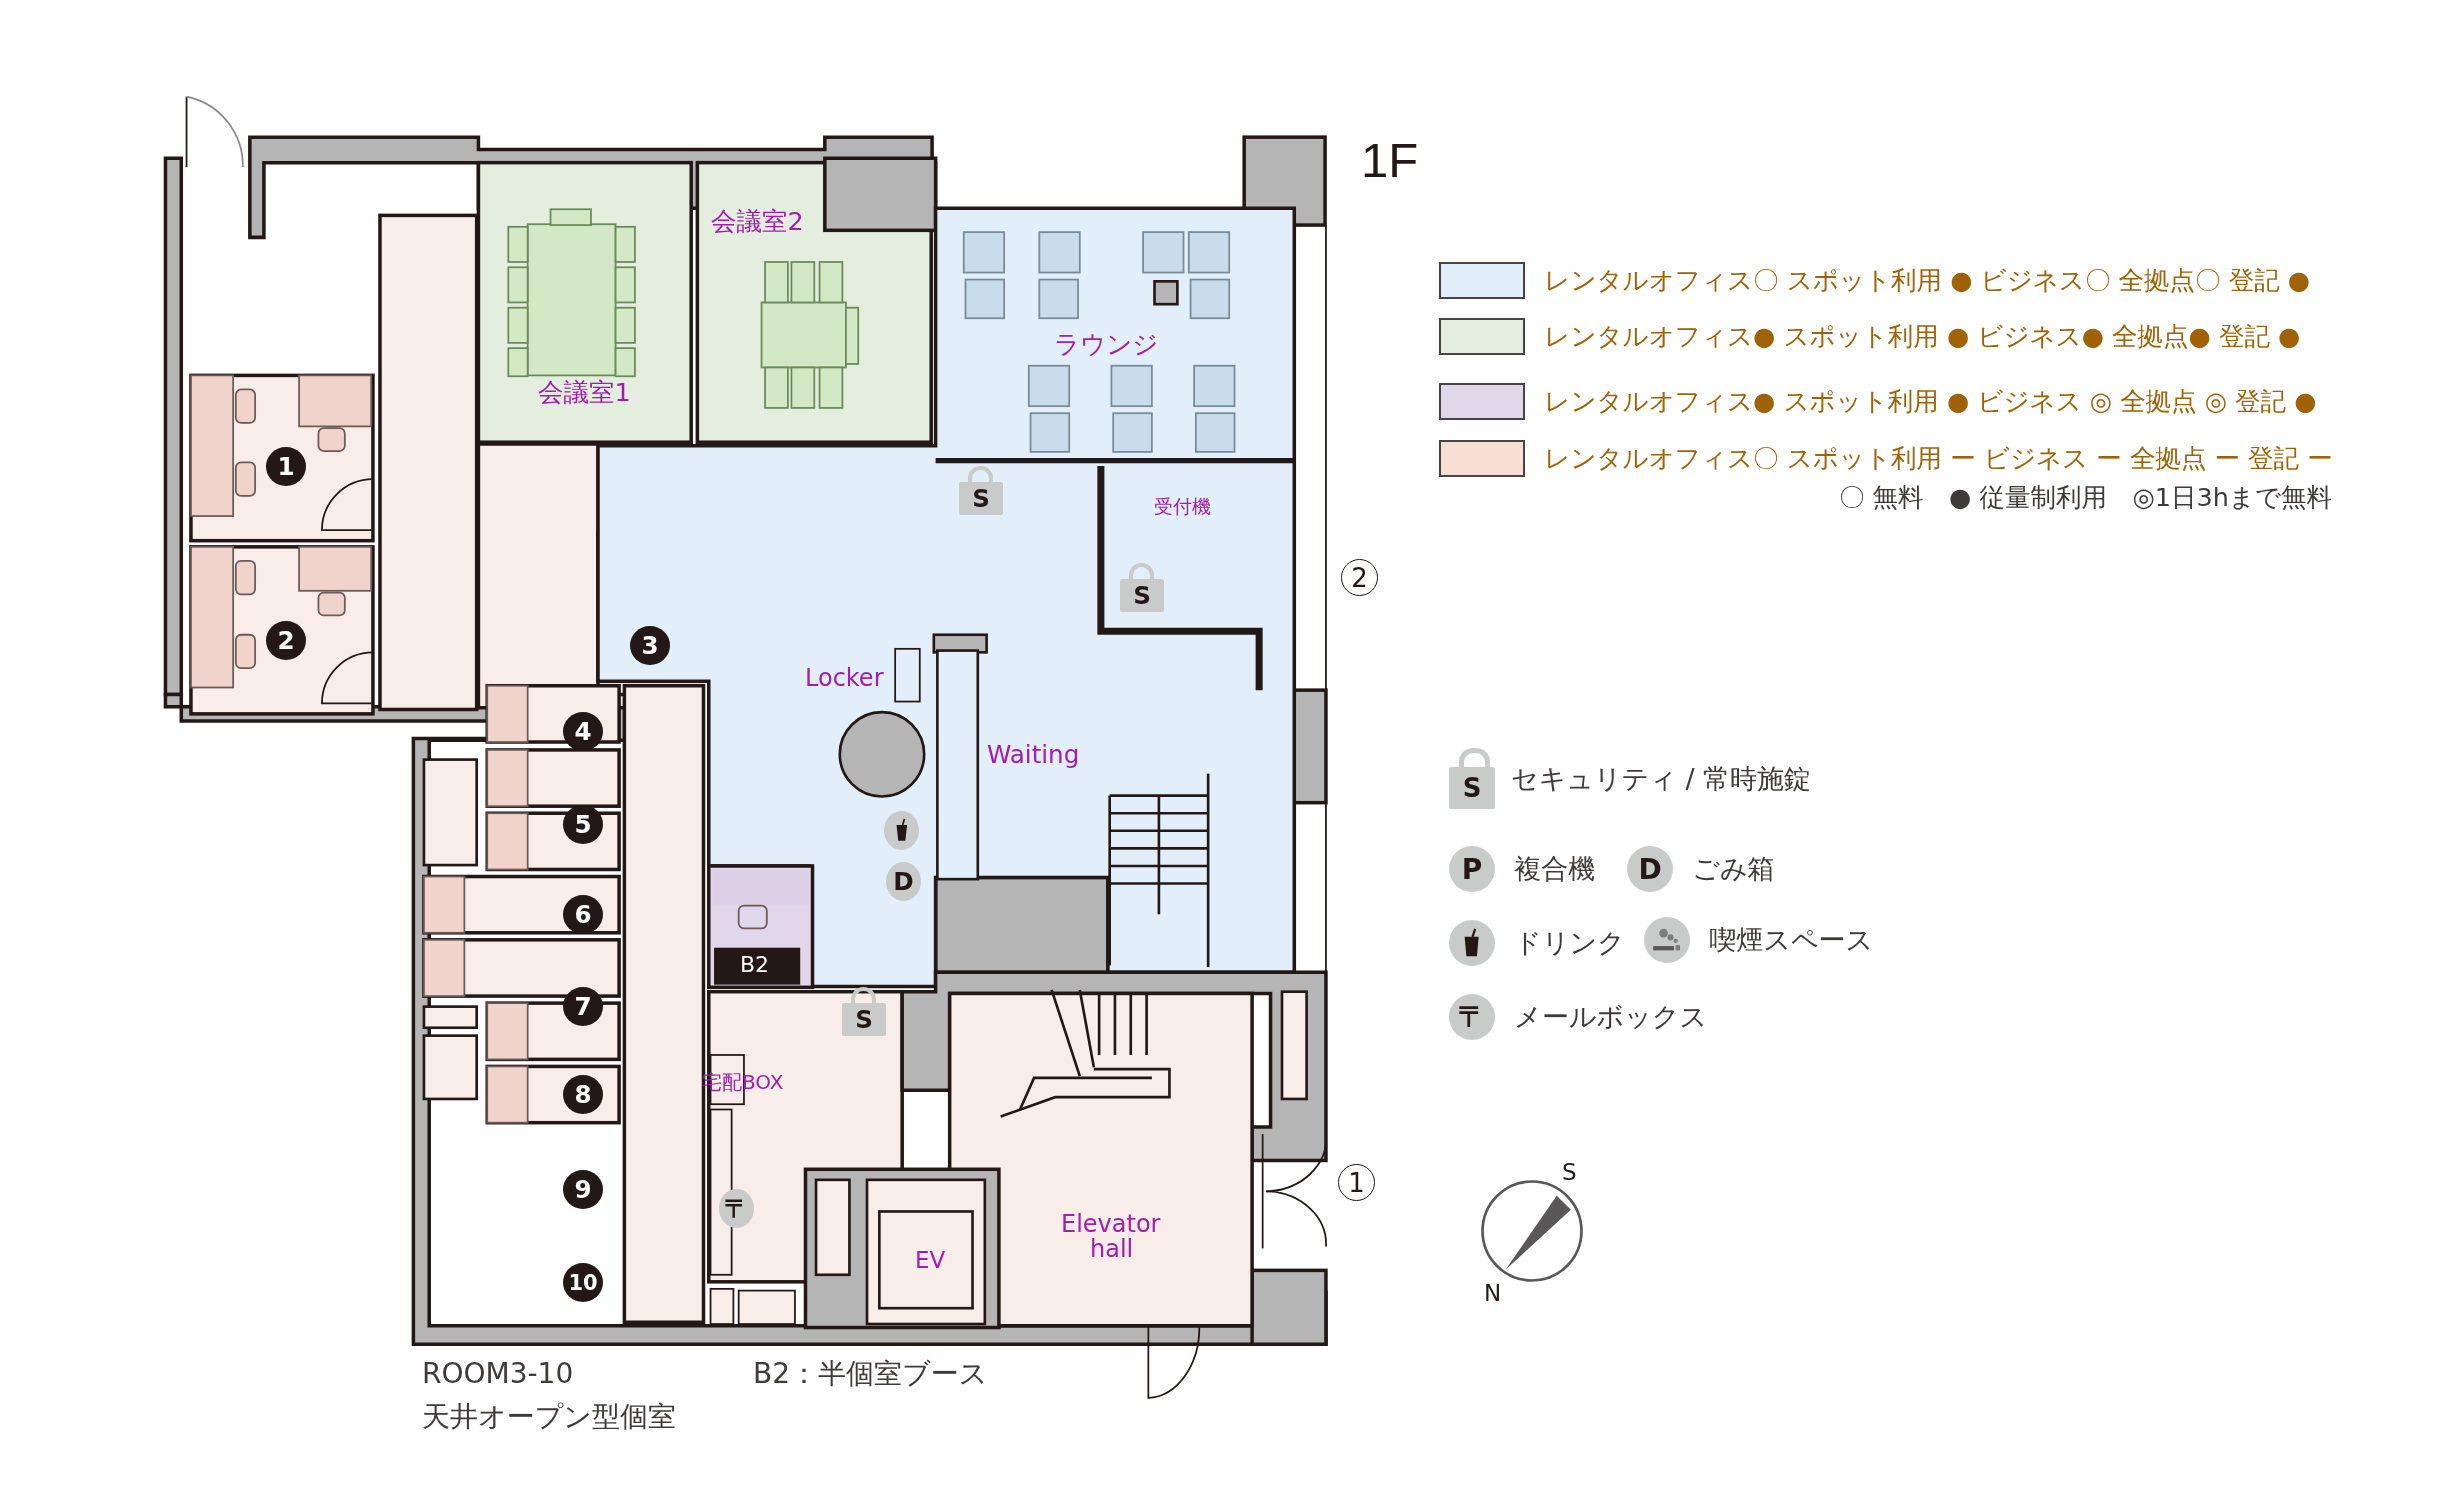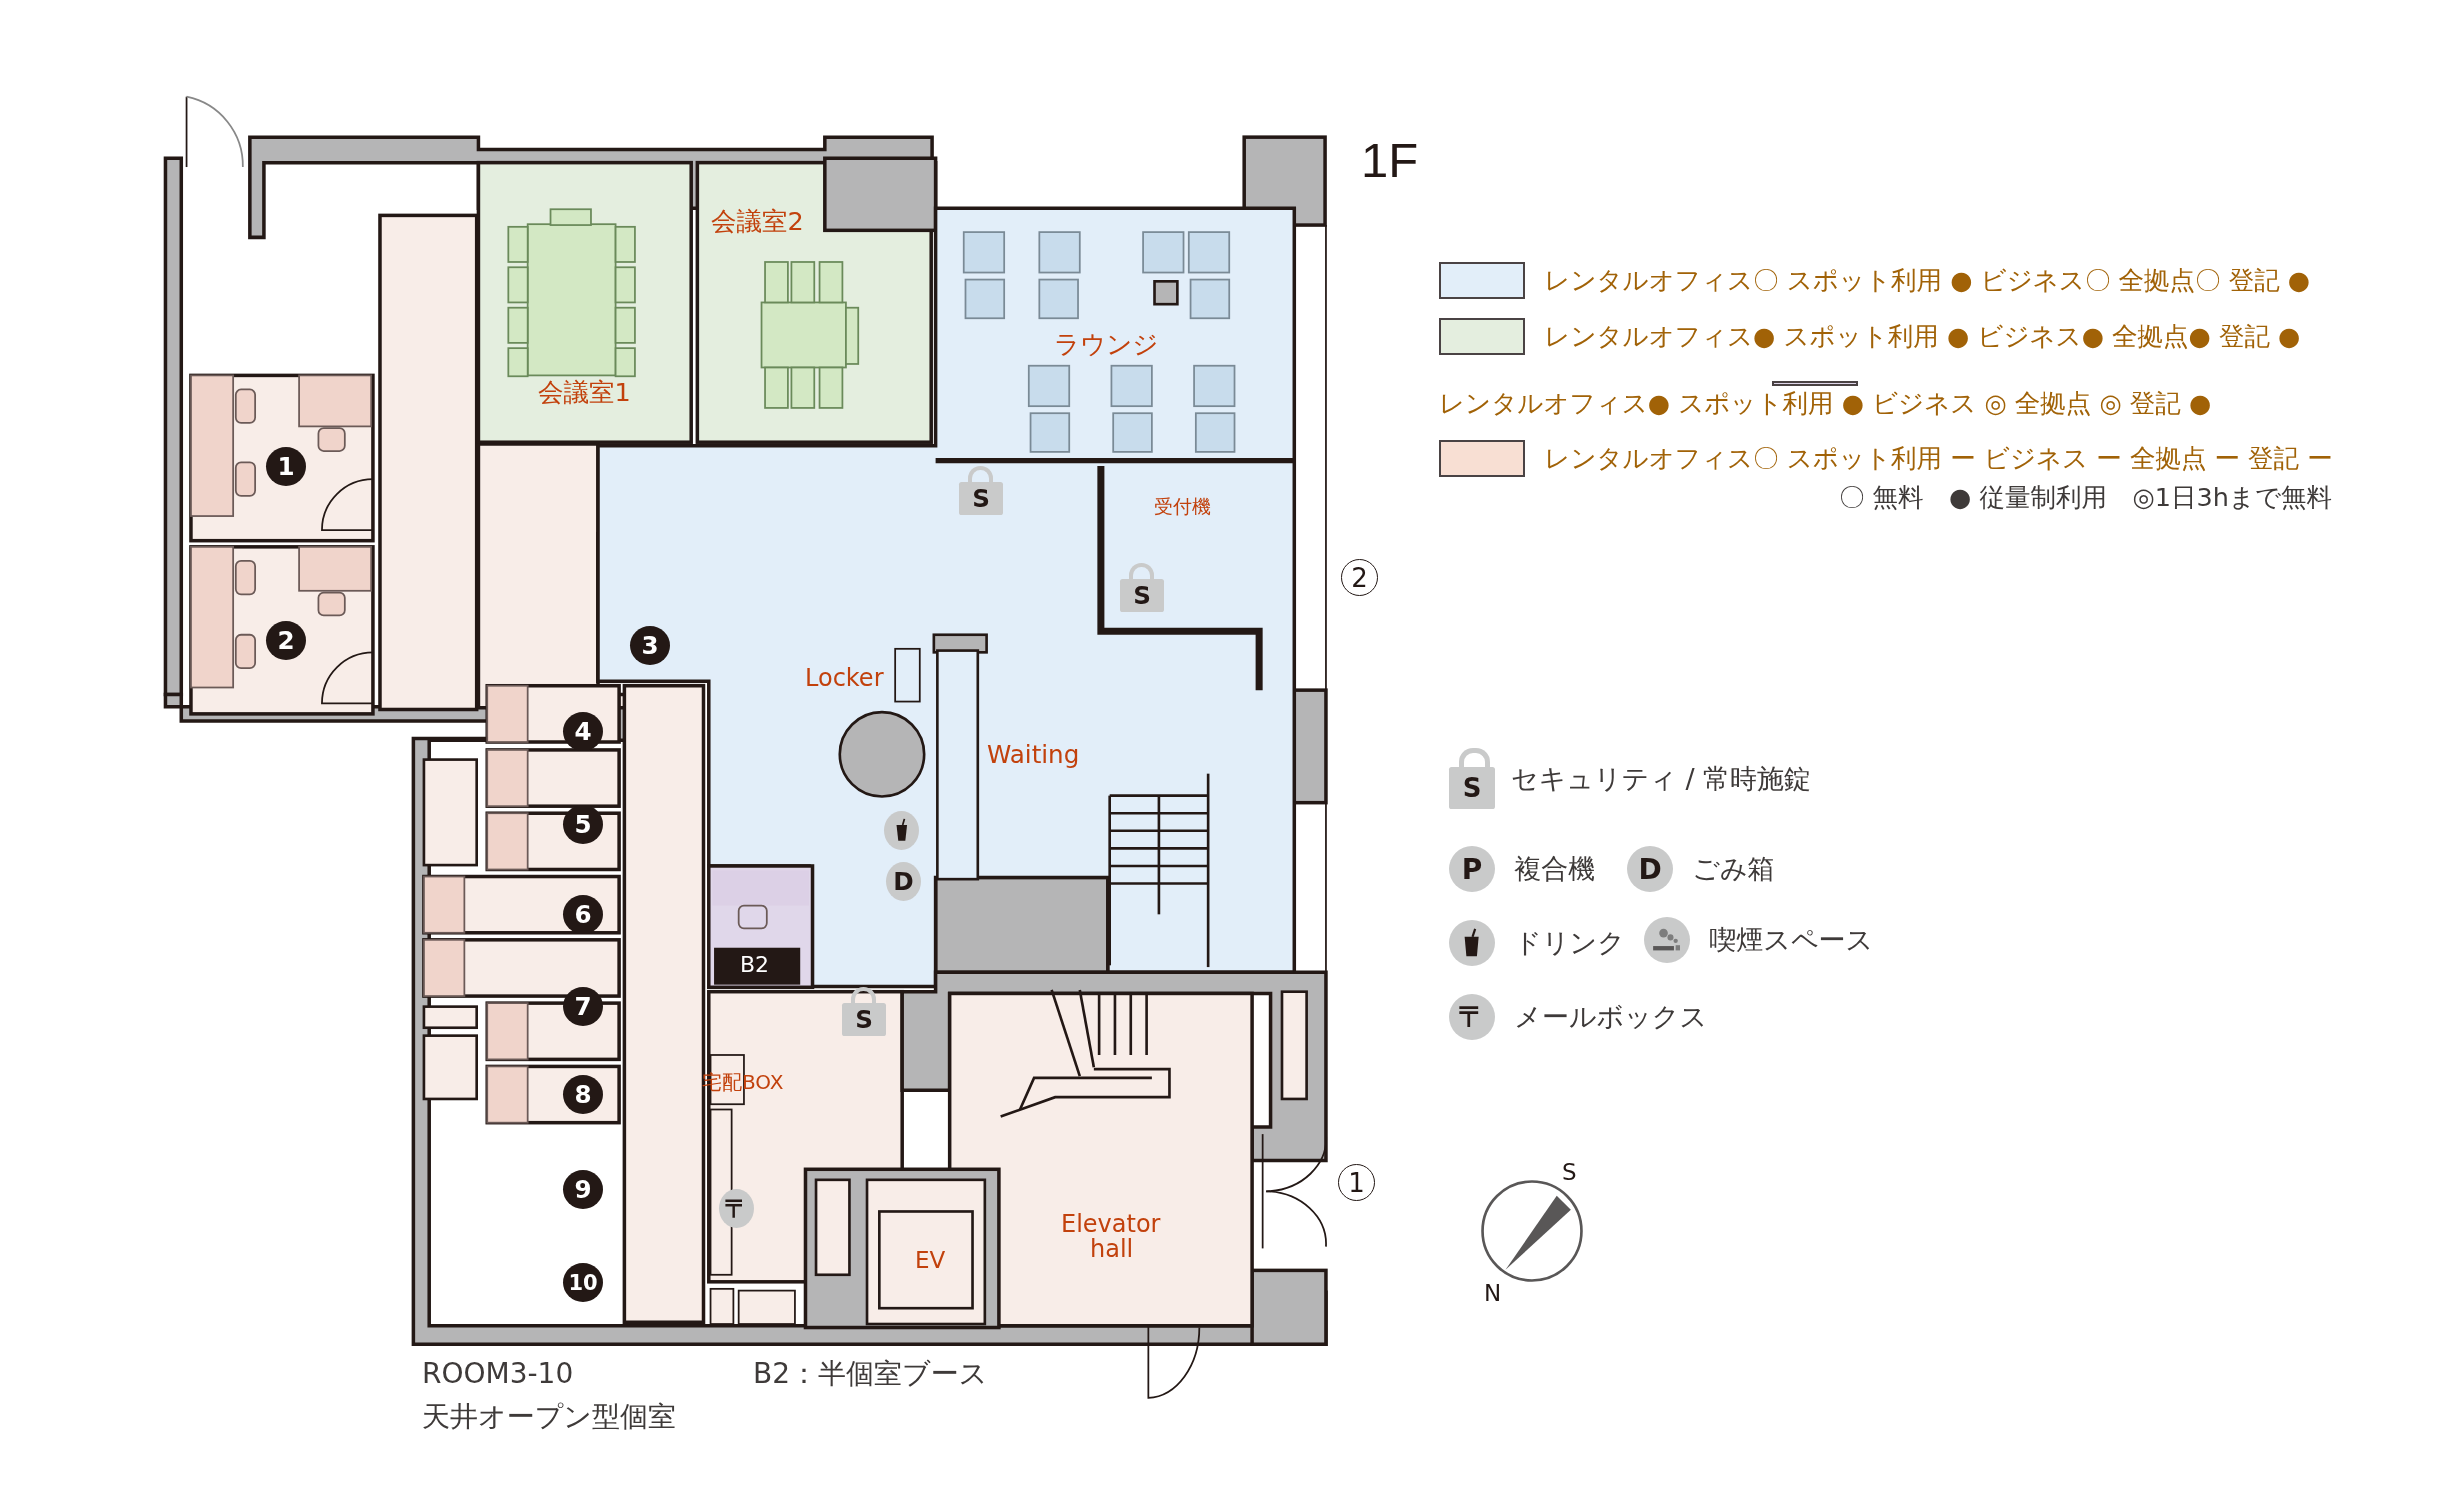--- a/index.html
+++ b/index.html
@@ -11,21 +11,21 @@
   .swatch{width:86px;height:37px;border:2.6px solid #4a4344;box-sizing:border-box;margin-right:19.3px;}
   .legend-text{font-size:25.5px;color:#a16207;letter-spacing:0px;}
   .legend-note{position:absolute;left:400px;top:220px;font-size:25.5px;color:#3e3a39;white-space:nowrap;}
   .icon-legend{position:absolute;left:1449px;top:748px;}
   .icon-row{position:absolute;display:flex;align-items:center;white-space:nowrap;}
   .icon-circle{width:46px;height:46px;border-radius:50%;background:#c9caca;display:flex;align-items:center;justify-content:center;font-weight:bold;font-size:28px;color:#231815;font-family:"DejaVu Sans",sans-serif;}
   .icon-label{font-size:27px;color:#3e3a39;margin-left:19.3px;}
   .lock-icon{position:relative;width:46px;height:62px;}
   .lock-icon .shackle{position:absolute;left:9.7px;top:0;width:21px;height:24.6px;border:5.3px solid #c9caca;border-bottom:none;border-radius:14px 14px 0 0;}
   .lock-icon .body{position:absolute;left:0;top:19.3px;width:46px;height:42px;background:#c9caca;border-radius:2.6px;display:flex;align-items:center;justify-content:center;font-weight:bold;font-size:26px;color:#231815;}
-  .map-text{position:absolute;white-space:nowrap;color:#c2410c;}
+  .map-text{position:absolute;white-space:nowrap;color:#a21caf;}
   .caption{position:absolute;font-size:28px;color:#3e3a39;white-space:nowrap;line-height:40px;}
   .circle-num{position:absolute;width:37px;height:37px;border:1.8px solid #231815;border-radius:50%;display:flex;align-items:center;justify-content:center;font-size:26px;color:#231815;box-sizing:border-box;}
   .room-badge{position:absolute;width:40px;height:39px;border-radius:50%;background:#231815;color:#fff;display:flex;align-items:center;justify-content:center;font-size:24.6px;font-weight:bold;}
   .map-lock{position:absolute;}
   .map-lock .shackle{position:absolute;left:8.8px;top:0;width:17.6px;height:19.3px;border:4.4px solid #c9caca;border-bottom:none;border-radius:12.3px 12.3px 0 0;}
   .map-lock .body{position:absolute;left:0;top:16px;width:44px;height:33px;background:#c9caca;border-radius:2.6px;display:flex;align-items:center;justify-content:center;font-weight:bold;font-size:24.6px;color:#231815;}
   .map-icon{position:absolute;width:35px;height:39px;border-radius:50%;background:#c9caca;display:flex;align-items:center;justify-content:center;font-weight:bold;font-size:24.6px;color:#231815;}
   .compass-label{position:absolute;font-size:23px;color:#231815;}
 </style>
 </head>
@@ -280,21 +280,21 @@
 
 <div class="legend">
   <div class="legend-row" style="top:0;">
     <div class="swatch" style="background:#e2eef9;"></div>
     <span class="legend-text">レンタルオフィス〇 スポット利用 ● ビジネス〇 全拠点〇 登記 ●</span>
   </div>
   <div class="legend-row" style="top:56px;">
     <div class="swatch" style="background:#e4eedf;"></div>
     <span class="legend-text">レンタルオフィス● スポット利用 ● ビジネス● 全拠点● 登記 ●</span>
   </div>
-  <div class="legend-row" style="top:121px;flex-direction:column;">
+  <div class="legend-row" style="top:121px;">
     <div class="swatch" style="background:#e0d7ea;"></div>
     <span class="legend-text">レンタルオフィス● スポット利用 ● ビジネス ◎ 全拠点 ◎ 登記 ●</span>
   </div>
   <div class="legend-row" style="top:178px;">
     <div class="swatch" style="background:#f8dfd3;"></div>
     <span class="legend-text">レンタルオフィス〇 スポット利用 ー ビジネス ー 全拠点 ー 登記 ー</span>
   </div>
   <div class="legend-note">〇 無料　● 従量制利用　◎1日3hまで無料</div>
 </div>
 

